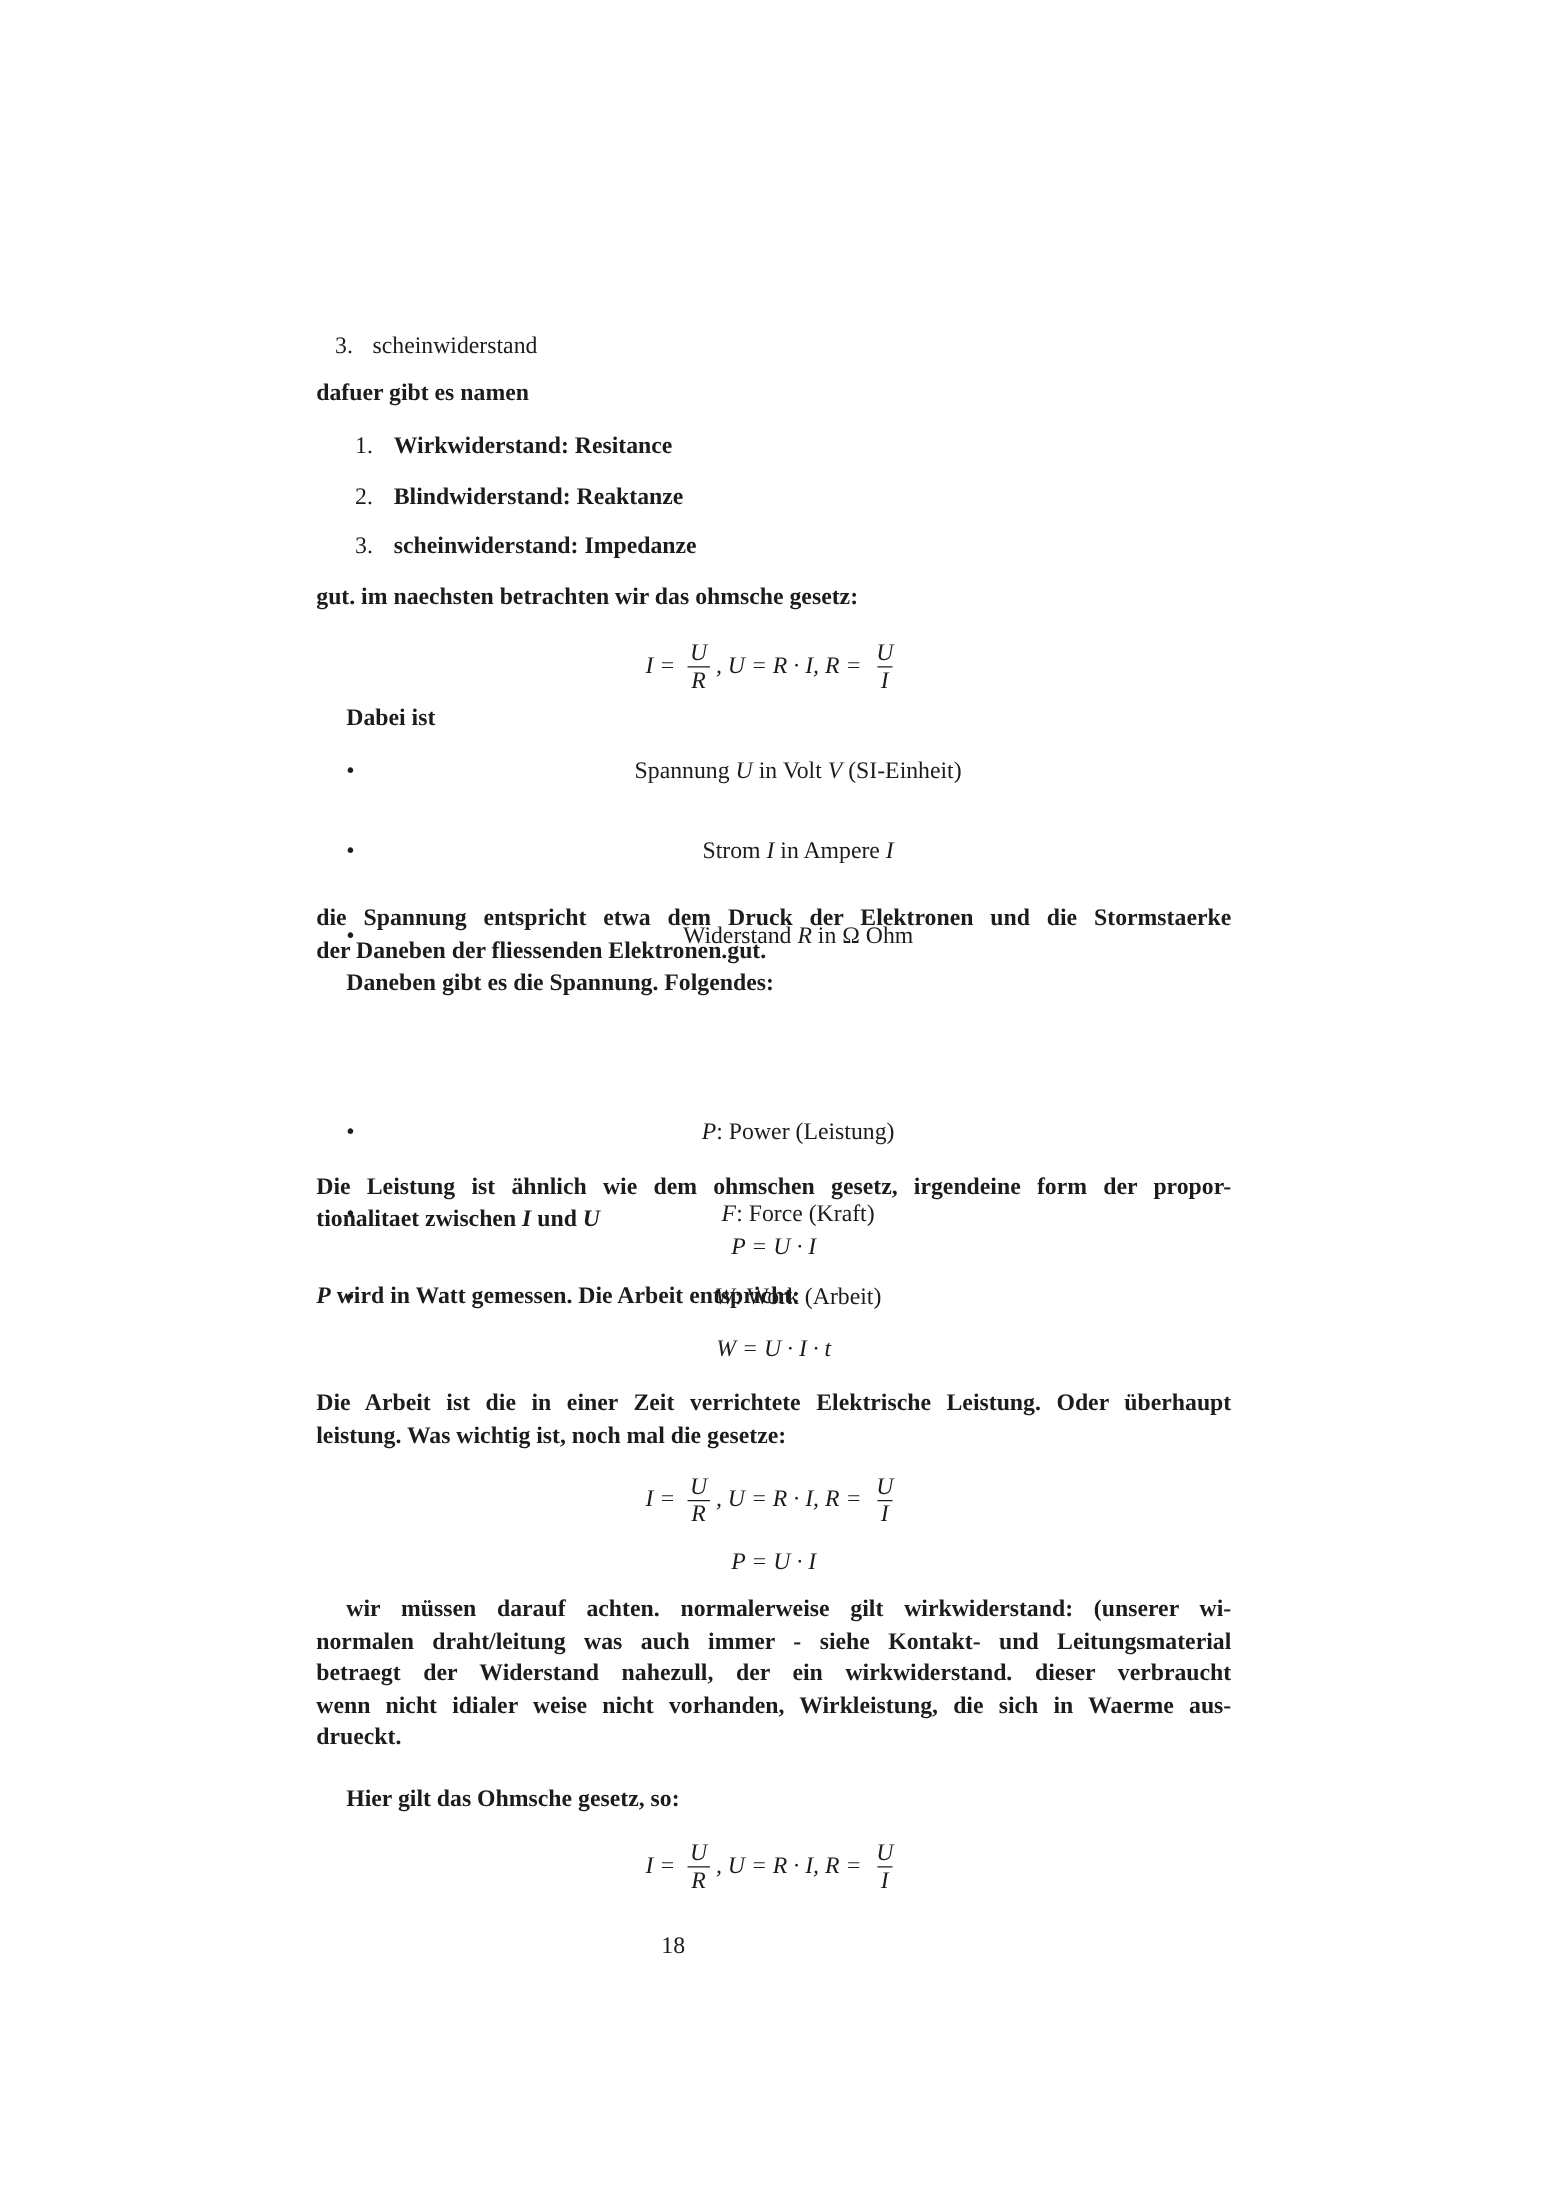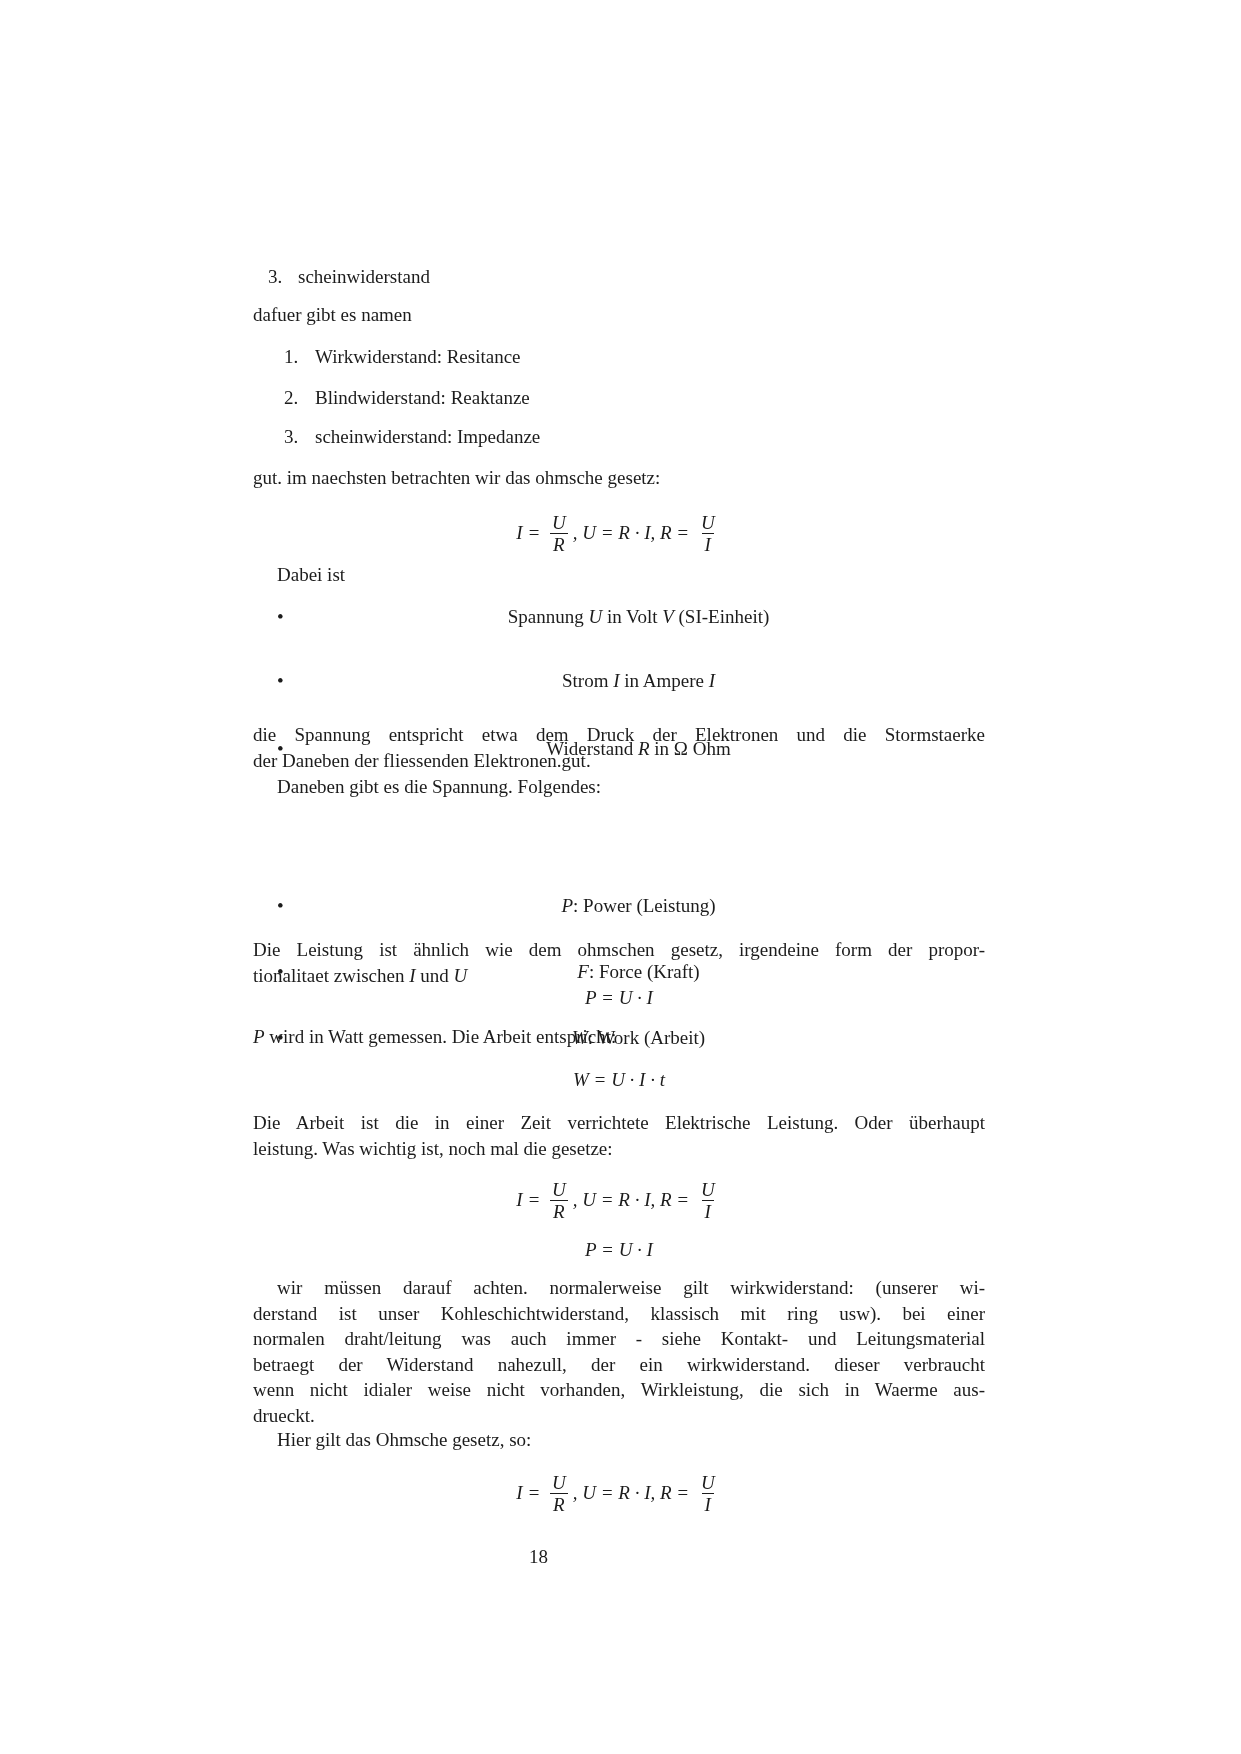--- a/index.html
+++ b/index.html
@@ -8,32 +8,32 @@
     position: relative;
     width: 1241px;
     height: 1754px;
     background: #ffffff;
     font-family: "Liberation Serif", serif;
     font-size: 19px;
     color: #1c1c1c;
     overflow: hidden;
   }
   .blk { position: absolute; left: 253px; width: 732px; line-height: 26px; }
-  .line { display: block; line-height: 26px; }
+  .line { display: block; line-height: 26px; font-weight: bold; }
   .jline { text-align: justify; text-align-last: justify; }
   .indent { padding-left: 24px; }
   .mi { font-style: italic; }
   .pre { white-space: pre; }
 
   
   .enum-label { position: absolute; }
   .enum-outer .enum-label { left: 15px; }
   .enum-outer .enum-text { padding-left: 45px; display: block; }
   .enum-inner .enum-label { left: 31px; }
-  .enum-inner .enum-text { padding-left: 62px; display: block; }
+  .enum-inner .enum-text { padding-left: 62px; display: block; font-weight: bold; }
 
   
   .bullet-item { position: relative; }
   .bullet-glyph { position: absolute; left: 24px; }
   .bullet-text { padding-left: 39px; display: block; text-align: center; }
 
   
   .formula {
     display: flex;
     align-items: center;
@@ -171,21 +171,20 @@
       <span class="den">I</span>
     </span>
   </div>
 
   <div class="blk formula oneline" style="top:1237px;">
     <span class="pre">P = U · I</span>
   </div>
 
   <div class="blk" style="top:1275px; line-height:25.5px;">
     <span class="line jline indent" style="line-height:25.5px;">wir müssen darauf achten. normalerweise gilt wirkwiderstand: (unserer wi-</span>
-    <span class="line jline" style="line-height:25.5px;">derstand ist unser Kohleschichtwiderstand, klassisch mit ring usw). bei einer</span>
     <span class="line jline" style="line-height:25.5px;">normalen draht/leitung was auch immer - siehe Kontakt- und Leitungsmaterial</span>
     <span class="line jline" style="line-height:25.5px;">betraegt der Widerstand nahezull, der ein wirkwiderstand. dieser verbraucht</span>
     <span class="line jline" style="line-height:25.5px;">wenn nicht idialer weise nicht vorhanden, Wirkleistung, die sich in Waerme aus-</span>
     <span class="line" style="line-height:25.5px;">drueckt.</span>
   </div>
 
   <div class="blk" style="top:1427px;">
     <span class="line indent">Hier gilt das Ohmsche gesetz, so:</span>
   </div>
 

